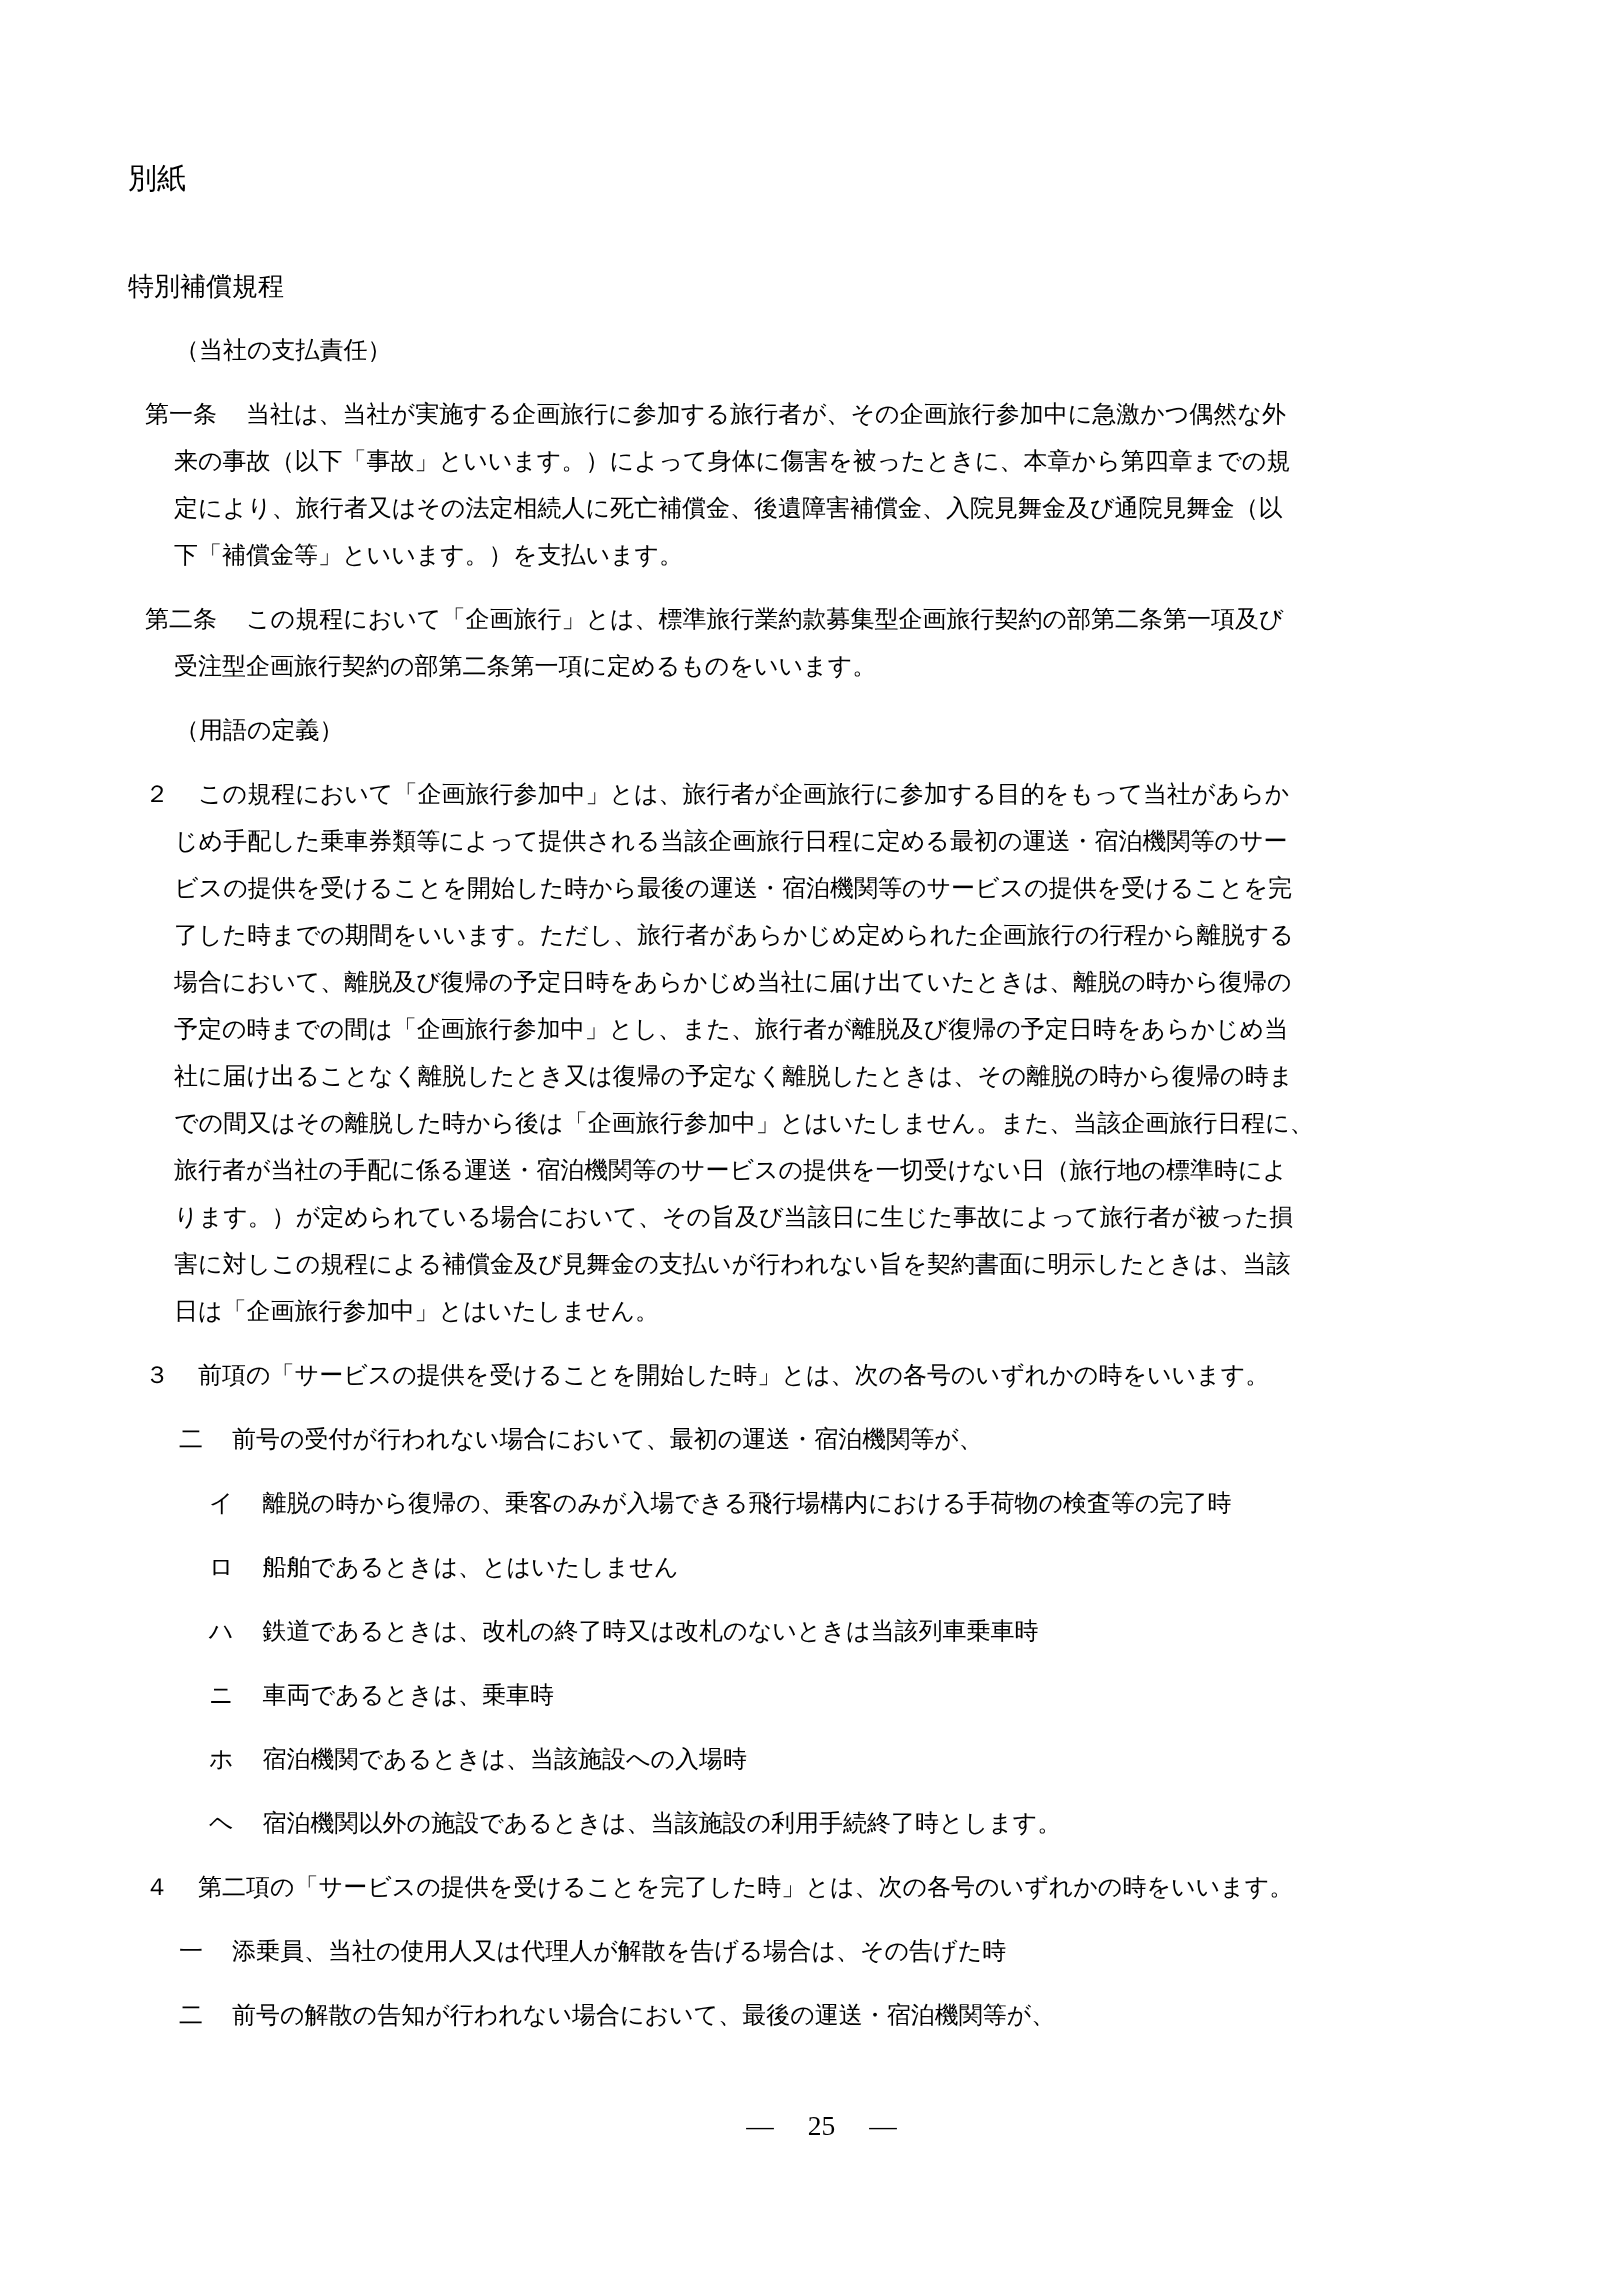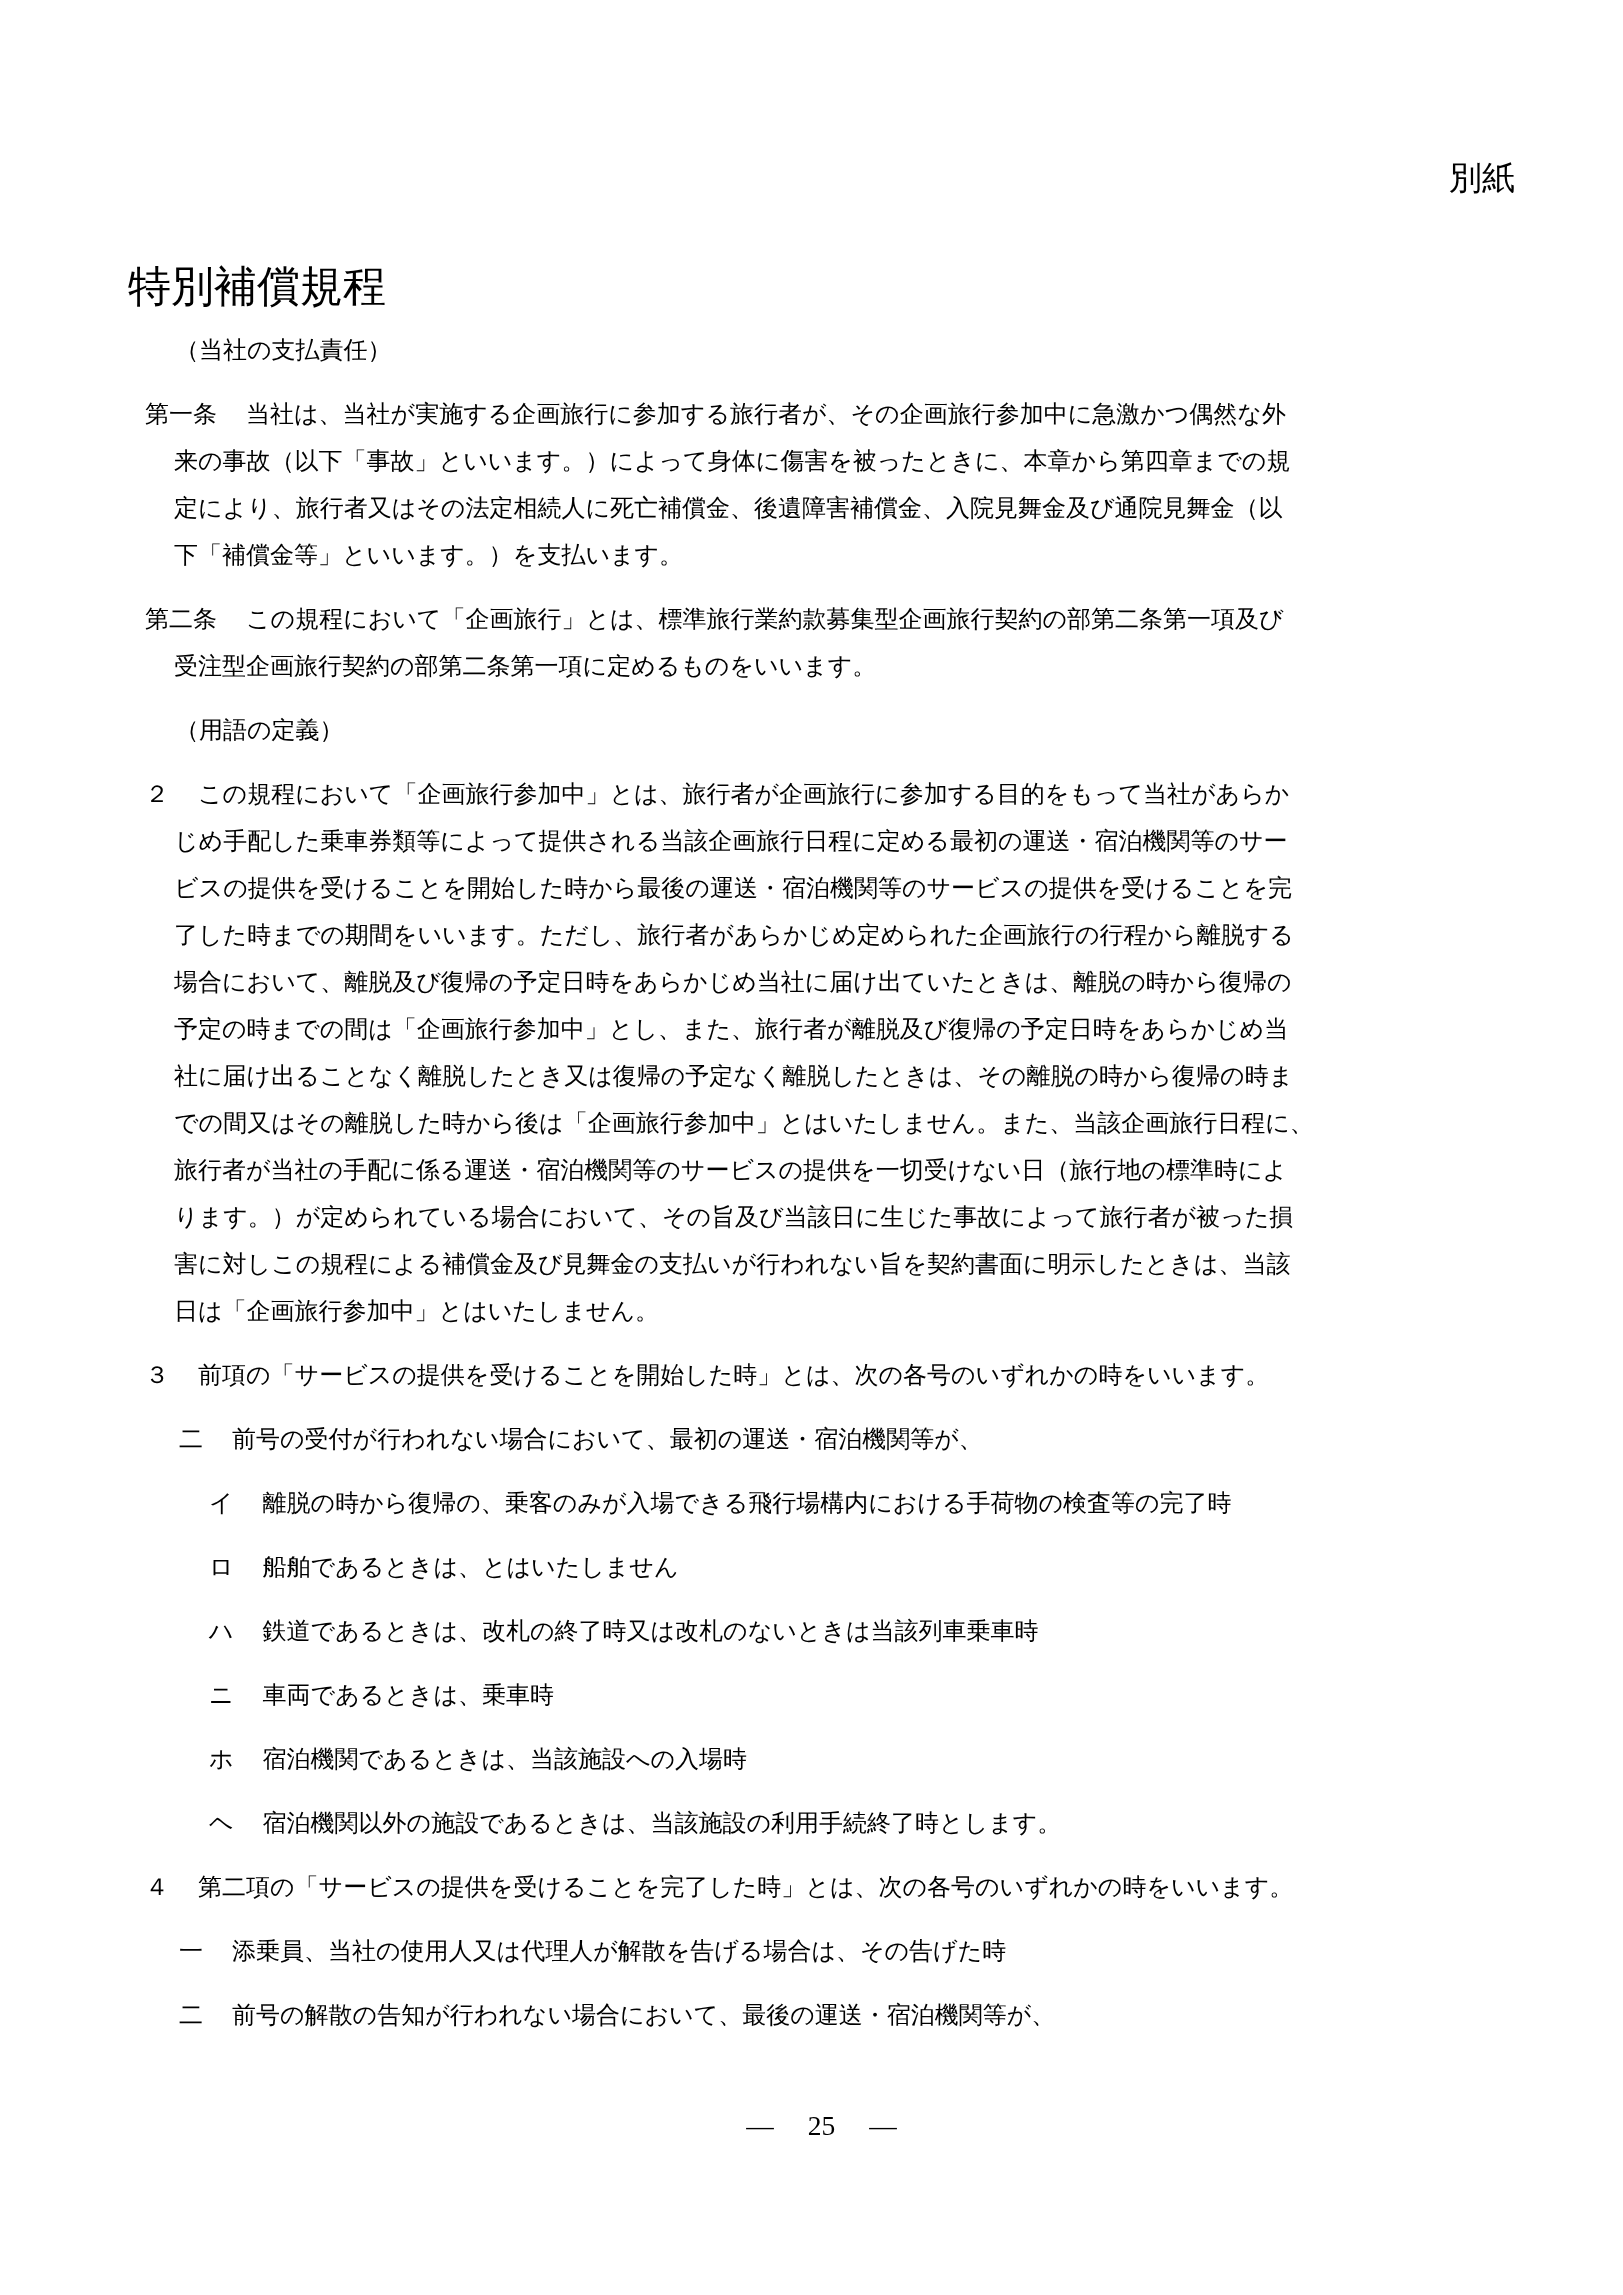--- a/index.html
+++ b/index.html
@@ -11,28 +11,27 @@
     font-family: "Liberation Serif", "DejaVu Serif", serif;
     overflow: hidden;
   }
   .page { position: relative; width: 1623px; height: 2295px; }
   .content {
     margin-left: 128px;
     width: 1387px;
   }
   .doc-header {
     margin: 155px 0 0 0;
-    font-size: 33px;
+    font-size: 29px;
     line-height: 47px;
     font-weight: normal;
-    text-align: right;
   }
   .doc-title {
     margin: 61px 0 0 0;
-    font-size: 43px;
+    font-size: 26px;
     line-height: 47px;
     font-weight: normal;
   }
   .chapter-heading {
     margin: 50px 0 0 0;
     padding-left: 122px;
     font-size: 29.4px;
     line-height: 47px;
     font-weight: normal;
   }

